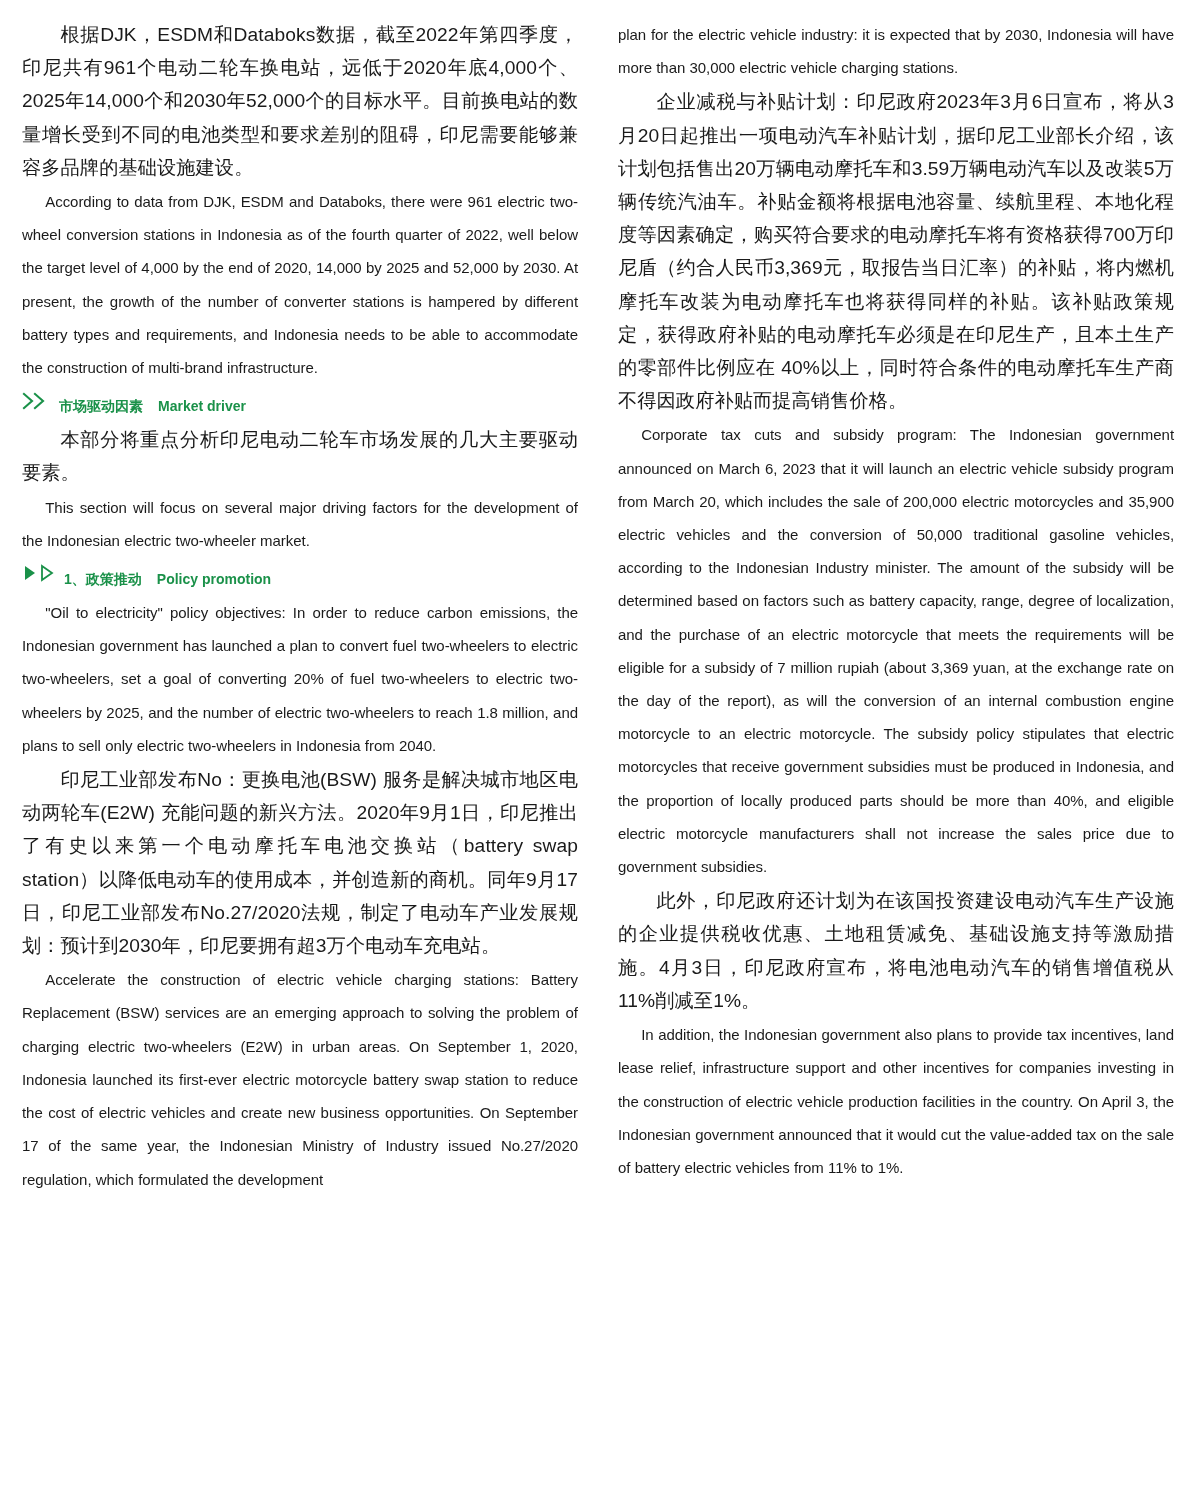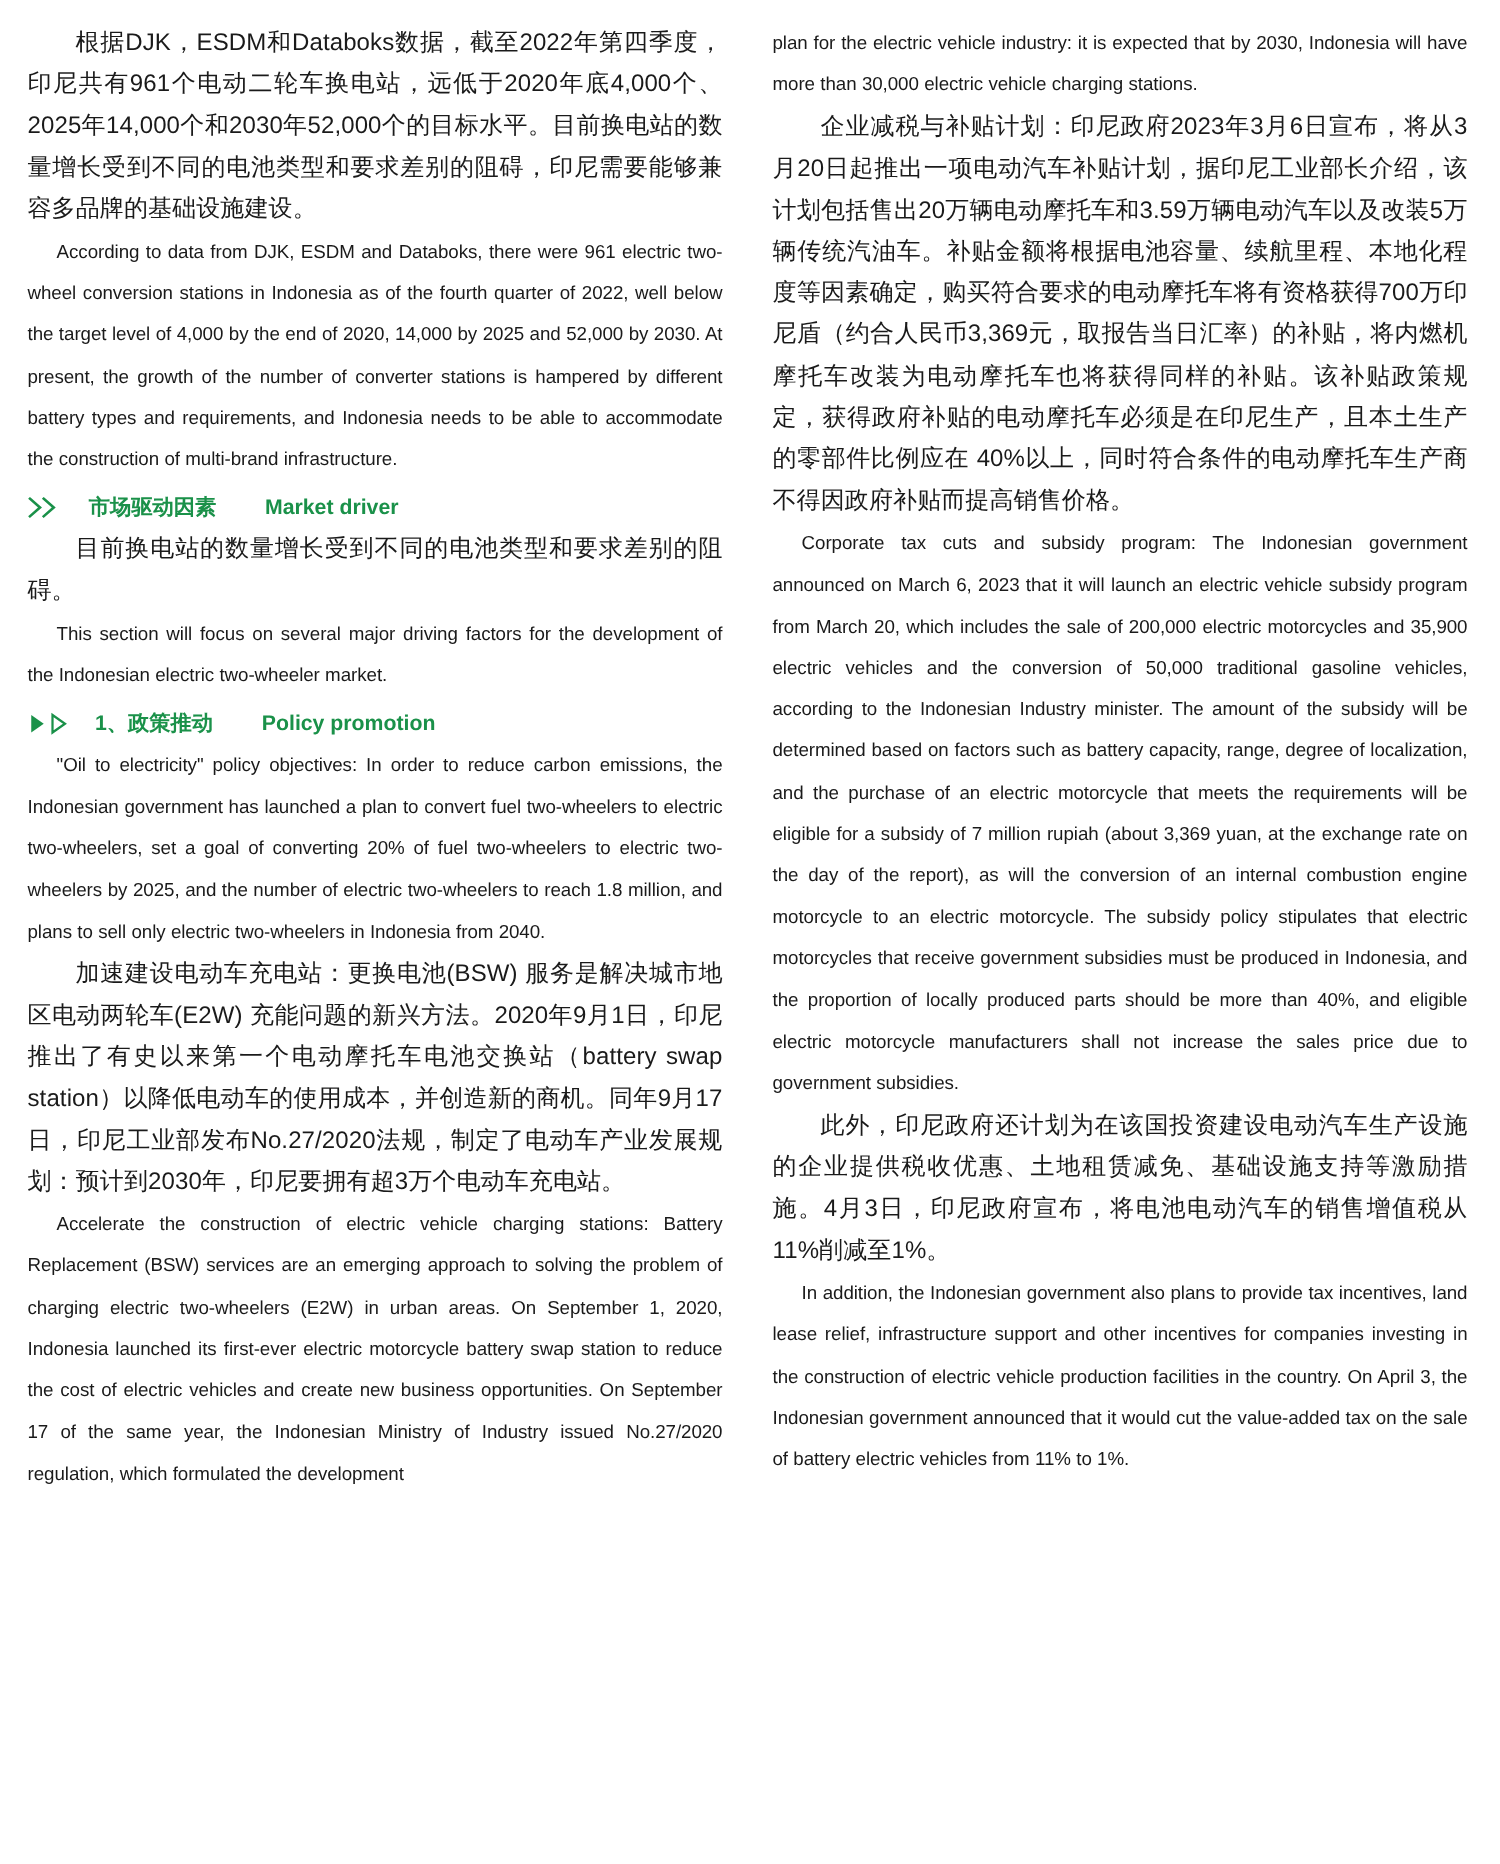--- a/index.html
+++ b/index.html
@@ -65,26 +65,26 @@
   }
 
   b, .lead {
     font-weight: normal;
   }
 
   
   .heading {
     color: #1a9149;
     font-weight: bold;
-    font-size: 17px;
+    font-size: 14px;
     line-height: 30px;
     margin: 7px 0 2px 0;
     display: flex;
-    align-items: center;
-    gap: 16px;
+    align-items: flex-start;
+    gap: 4px;
     white-space: nowrap;
   }
 
   .heading .h-text {
     display: inline-block;
   }
 
   
   .chev-group {
     display: inline-flex;
@@ -122,42 +122,42 @@
           <svg width="27" height="20" viewBox="0 0 27 20" aria-hidden="true">
             <path d="M2 3 L10 10 L2 17" fill="none" stroke="#1a9149" stroke-width="2.1" stroke-linecap="square"></path>
             <path d="M13 3 L21 10 L13 17" fill="none" stroke="#1a9149" stroke-width="2.1" stroke-linecap="square"></path>
           </svg>
         </span>
         <span class="h-text">市场驱动因素</span>
         <span style="display:inline-block;width:7px"></span>
         <span class="h-text">Market driver</span>
       </div>
 
-      <p class="zh">目前换电站的数量增长受到不同的电池类型和要求差别的阻碍。</p>
+      <p class="zh">本部分将重点分析印尼电动二轮车市场发展的几大主要驱动要素。</p>
 
       <p class="en">This section will focus on several major driving factors for the development of the Indonesian electric two-wheeler market.</p>
 
       <div class="heading">
         <span class="tri-group">
           <svg width="16" height="18" viewBox="0 0 16 18" aria-hidden="true">
             <path d="M3 2 L13 9 L3 16 Z" fill="#1a9149"></path>
           </svg>
           <svg width="16" height="18" viewBox="0 0 16 18" aria-hidden="true">
             <path d="M3 2 L13 9 L3 16 Z" fill="none" stroke="#1a9149" stroke-width="1.8" stroke-linejoin="miter"></path>
           </svg>
         </span>
         <span class="h-text">1、政策推动</span>
         <span style="display:inline-block;width:7px"></span>
         <span class="h-text">Policy promotion</span>
       </div>
 
 
       <p class="en"><b>"Oil to electricity" policy objectives:</b><span> In order to reduce carbon emissions, the Indonesian government has launched a plan to convert fuel two-wheelers to electric two-wheelers, set a goal of converting 20% of fuel two-wheelers to electric two-wheelers by 2025, and the number of electric two-wheelers to reach 1.8 million, and plans to sell only electric two-wheelers in Indonesia from 2040.</span></p>
 
-      <p class="zh"><b>加速建设电动车充电站：</b><span>更换电池(BSW) 服务是解决城市地区电动两轮车(E2W) 充能问题的新兴方法。2020年9月1日，印尼推出了有史以来第一个电动摩托车电池交换站（battery swap　station）以降低电动车的使用成本，并创造新的商机。同年9月17日，印尼工业部发布No.27/2020法规，制定了电动车产业发展规划：预计到2030年，印尼要拥有超3万个电动车充电站。</span></p>
+      <p class="zh"><b>印尼工业部发布No：</b><span>更换电池(BSW) 服务是解决城市地区电动两轮车(E2W) 充能问题的新兴方法。2020年9月1日，印尼推出了有史以来第一个电动摩托车电池交换站（battery swap　station）以降低电动车的使用成本，并创造新的商机。同年9月17日，印尼工业部发布No.27/2020法规，制定了电动车产业发展规划：预计到2030年，印尼要拥有超3万个电动车充电站。</span></p>
 
       <p class="en"><b>Accelerate the construction of electric vehicle charging stations:</b><span> Battery Replacement (BSW) services are an emerging approach to solving the problem of charging electric two-wheelers (E2W) in urban areas. On September 1, 2020, Indonesia launched its first-ever electric motorcycle battery swap station to reduce the cost of electric vehicles and create new business opportunities. On September 17 of the same year, the Indonesian Ministry of Industry issued No.27/2020 regulation, which formulated the development</span></p>
 
     </div>
 
     <div class="col">
 
       <p class="en en-cont">plan for the electric vehicle industry: it is expected that by 2030, Indonesia will have more than 30,000 electric vehicle charging stations.</p>
 
       <p class="zh"><b>企业减税与补贴计划：</b><span>印尼政府2023年3月6日宣布，将从3月20日起推出一项电动汽车补贴计划，据印尼工业部长介绍，该计划包括售出20万辆电动摩托车和3.59万辆电动汽车以及改装5万辆传统汽油车。补贴金额将根据电池容量、续航里程、本地化程度等因素确定，购买符合要求的电动摩托车将有资格获得700万印尼盾（约合人民币3,369元，取报告当日汇率）的补贴，将内燃机摩托车改装为电动摩托车也将获得同样的补贴。该补贴政策规定，获得政府补贴的电动摩托车必须是在印尼生产，且本土生产的零部件比例应在 40%以上，同时符合条件的电动摩托车生产商不得因政府补贴而提高销售价格。</span></p>

